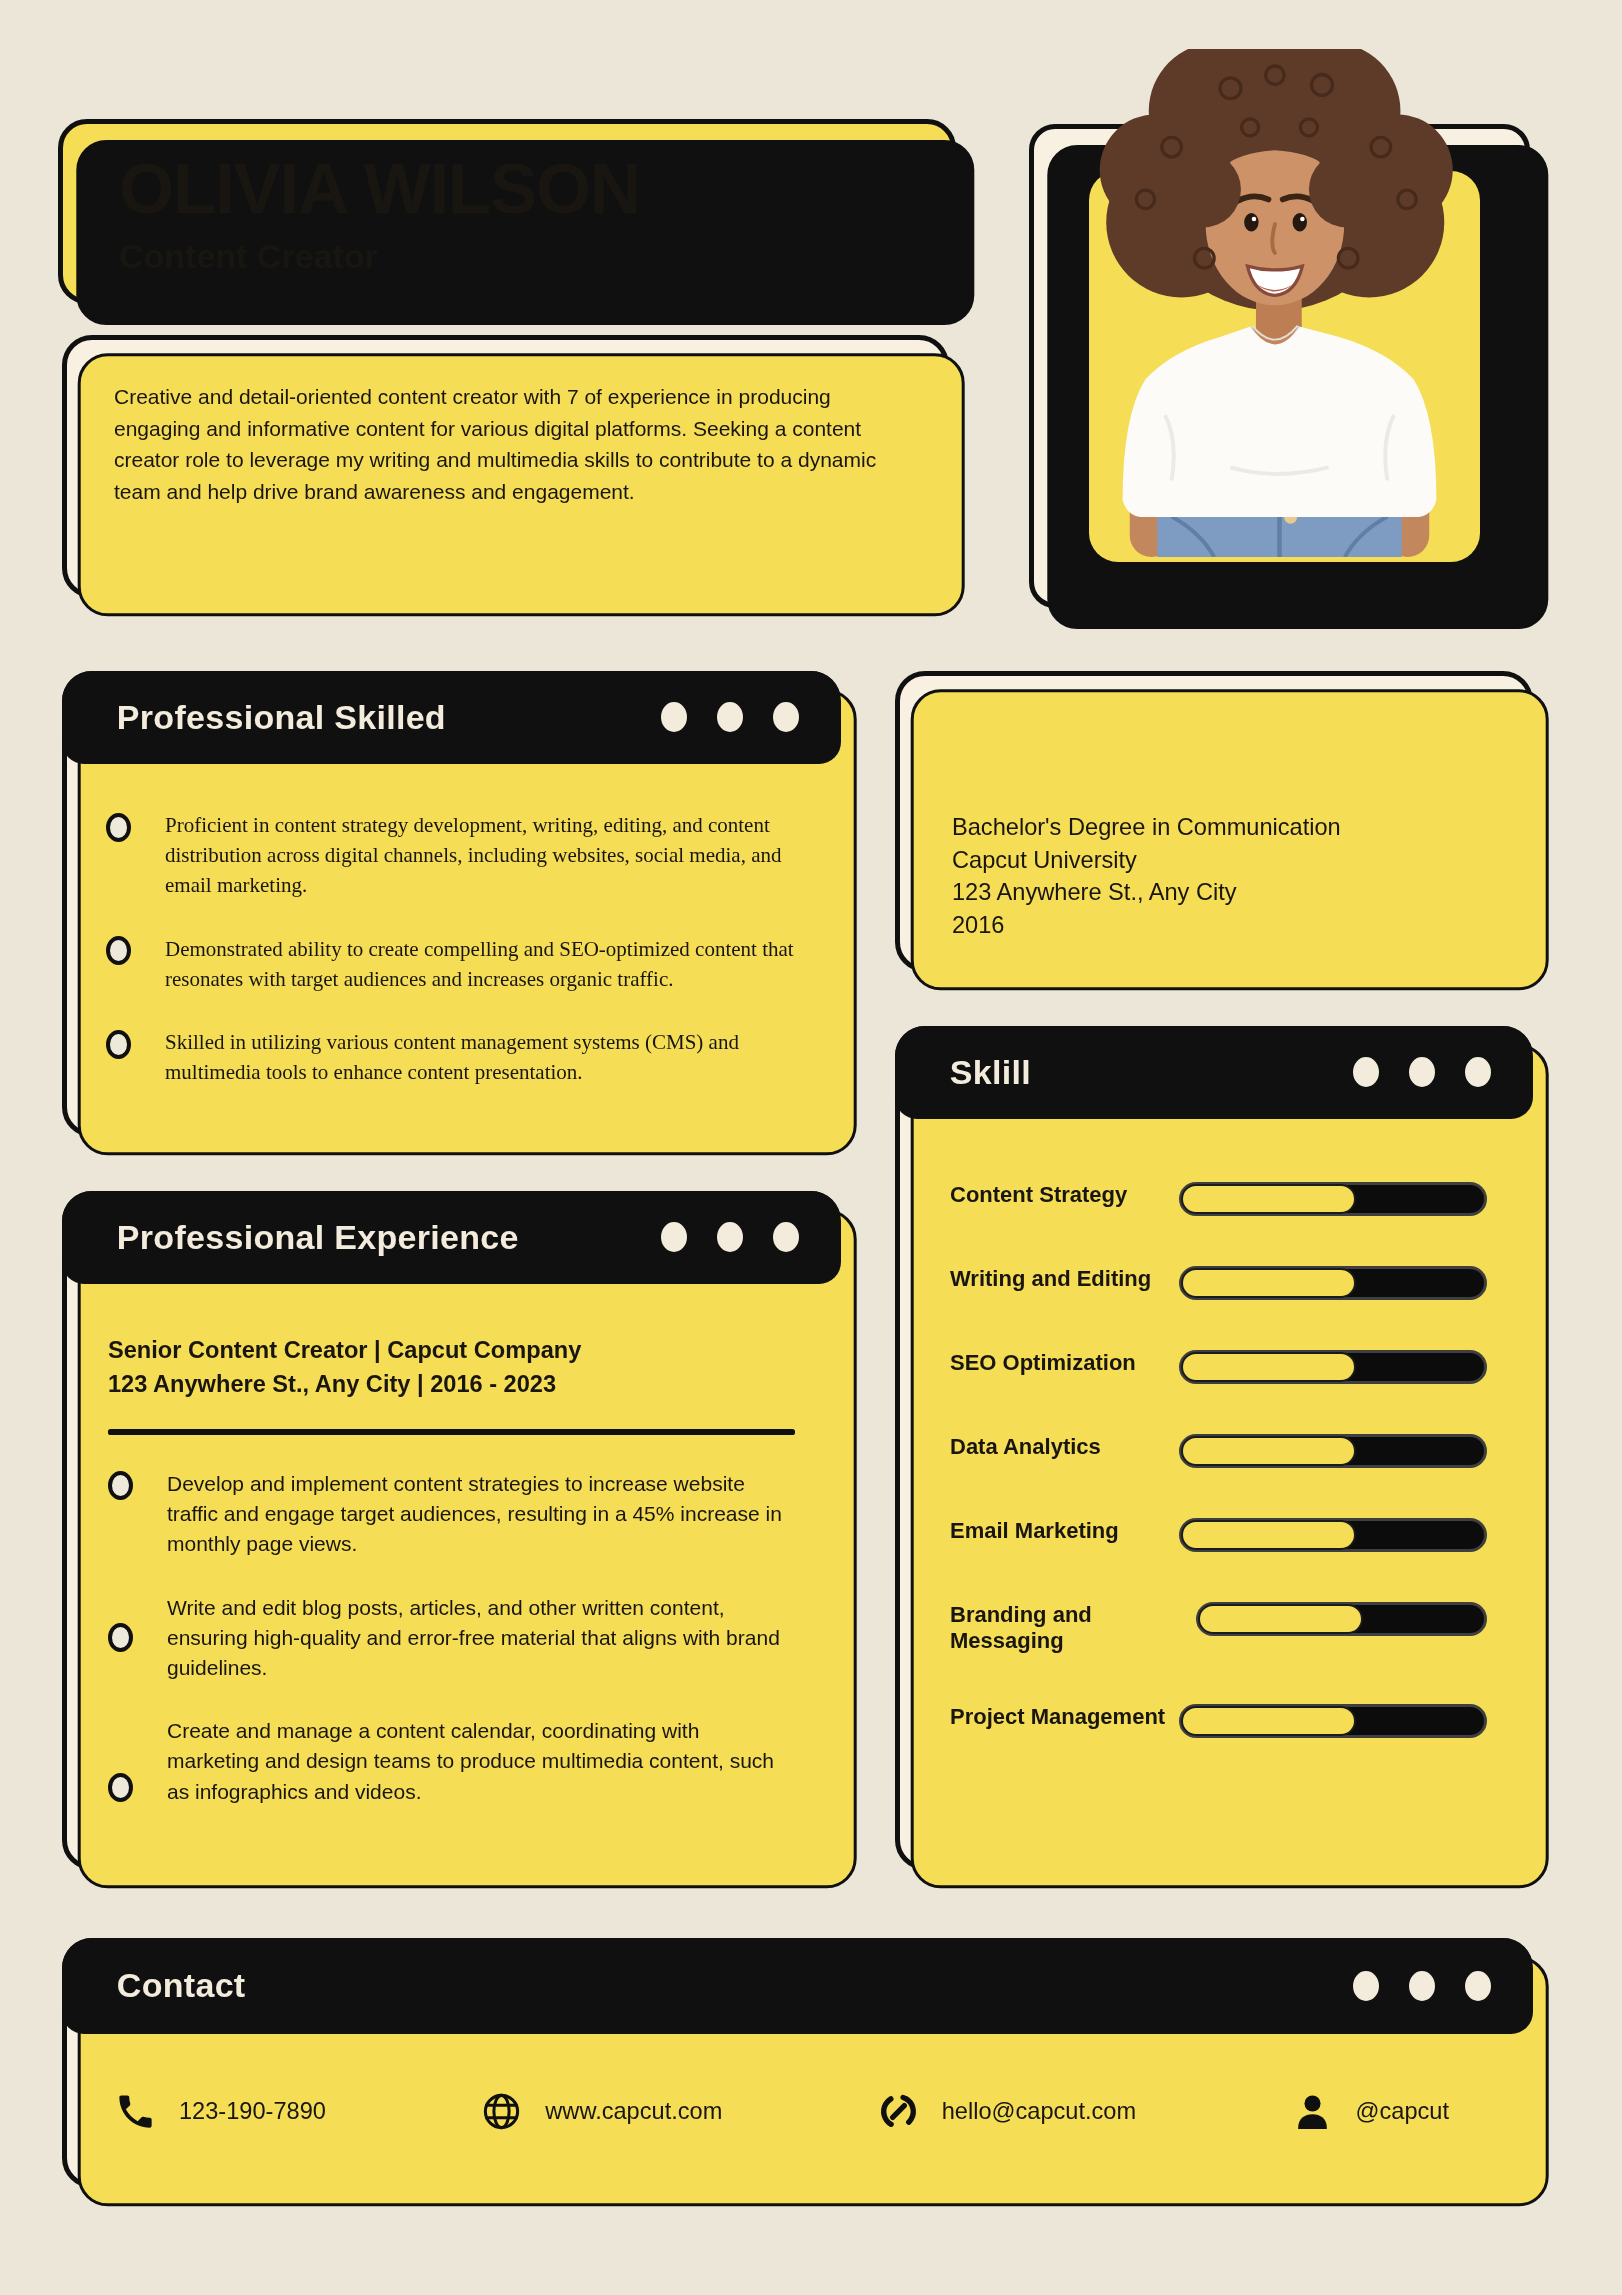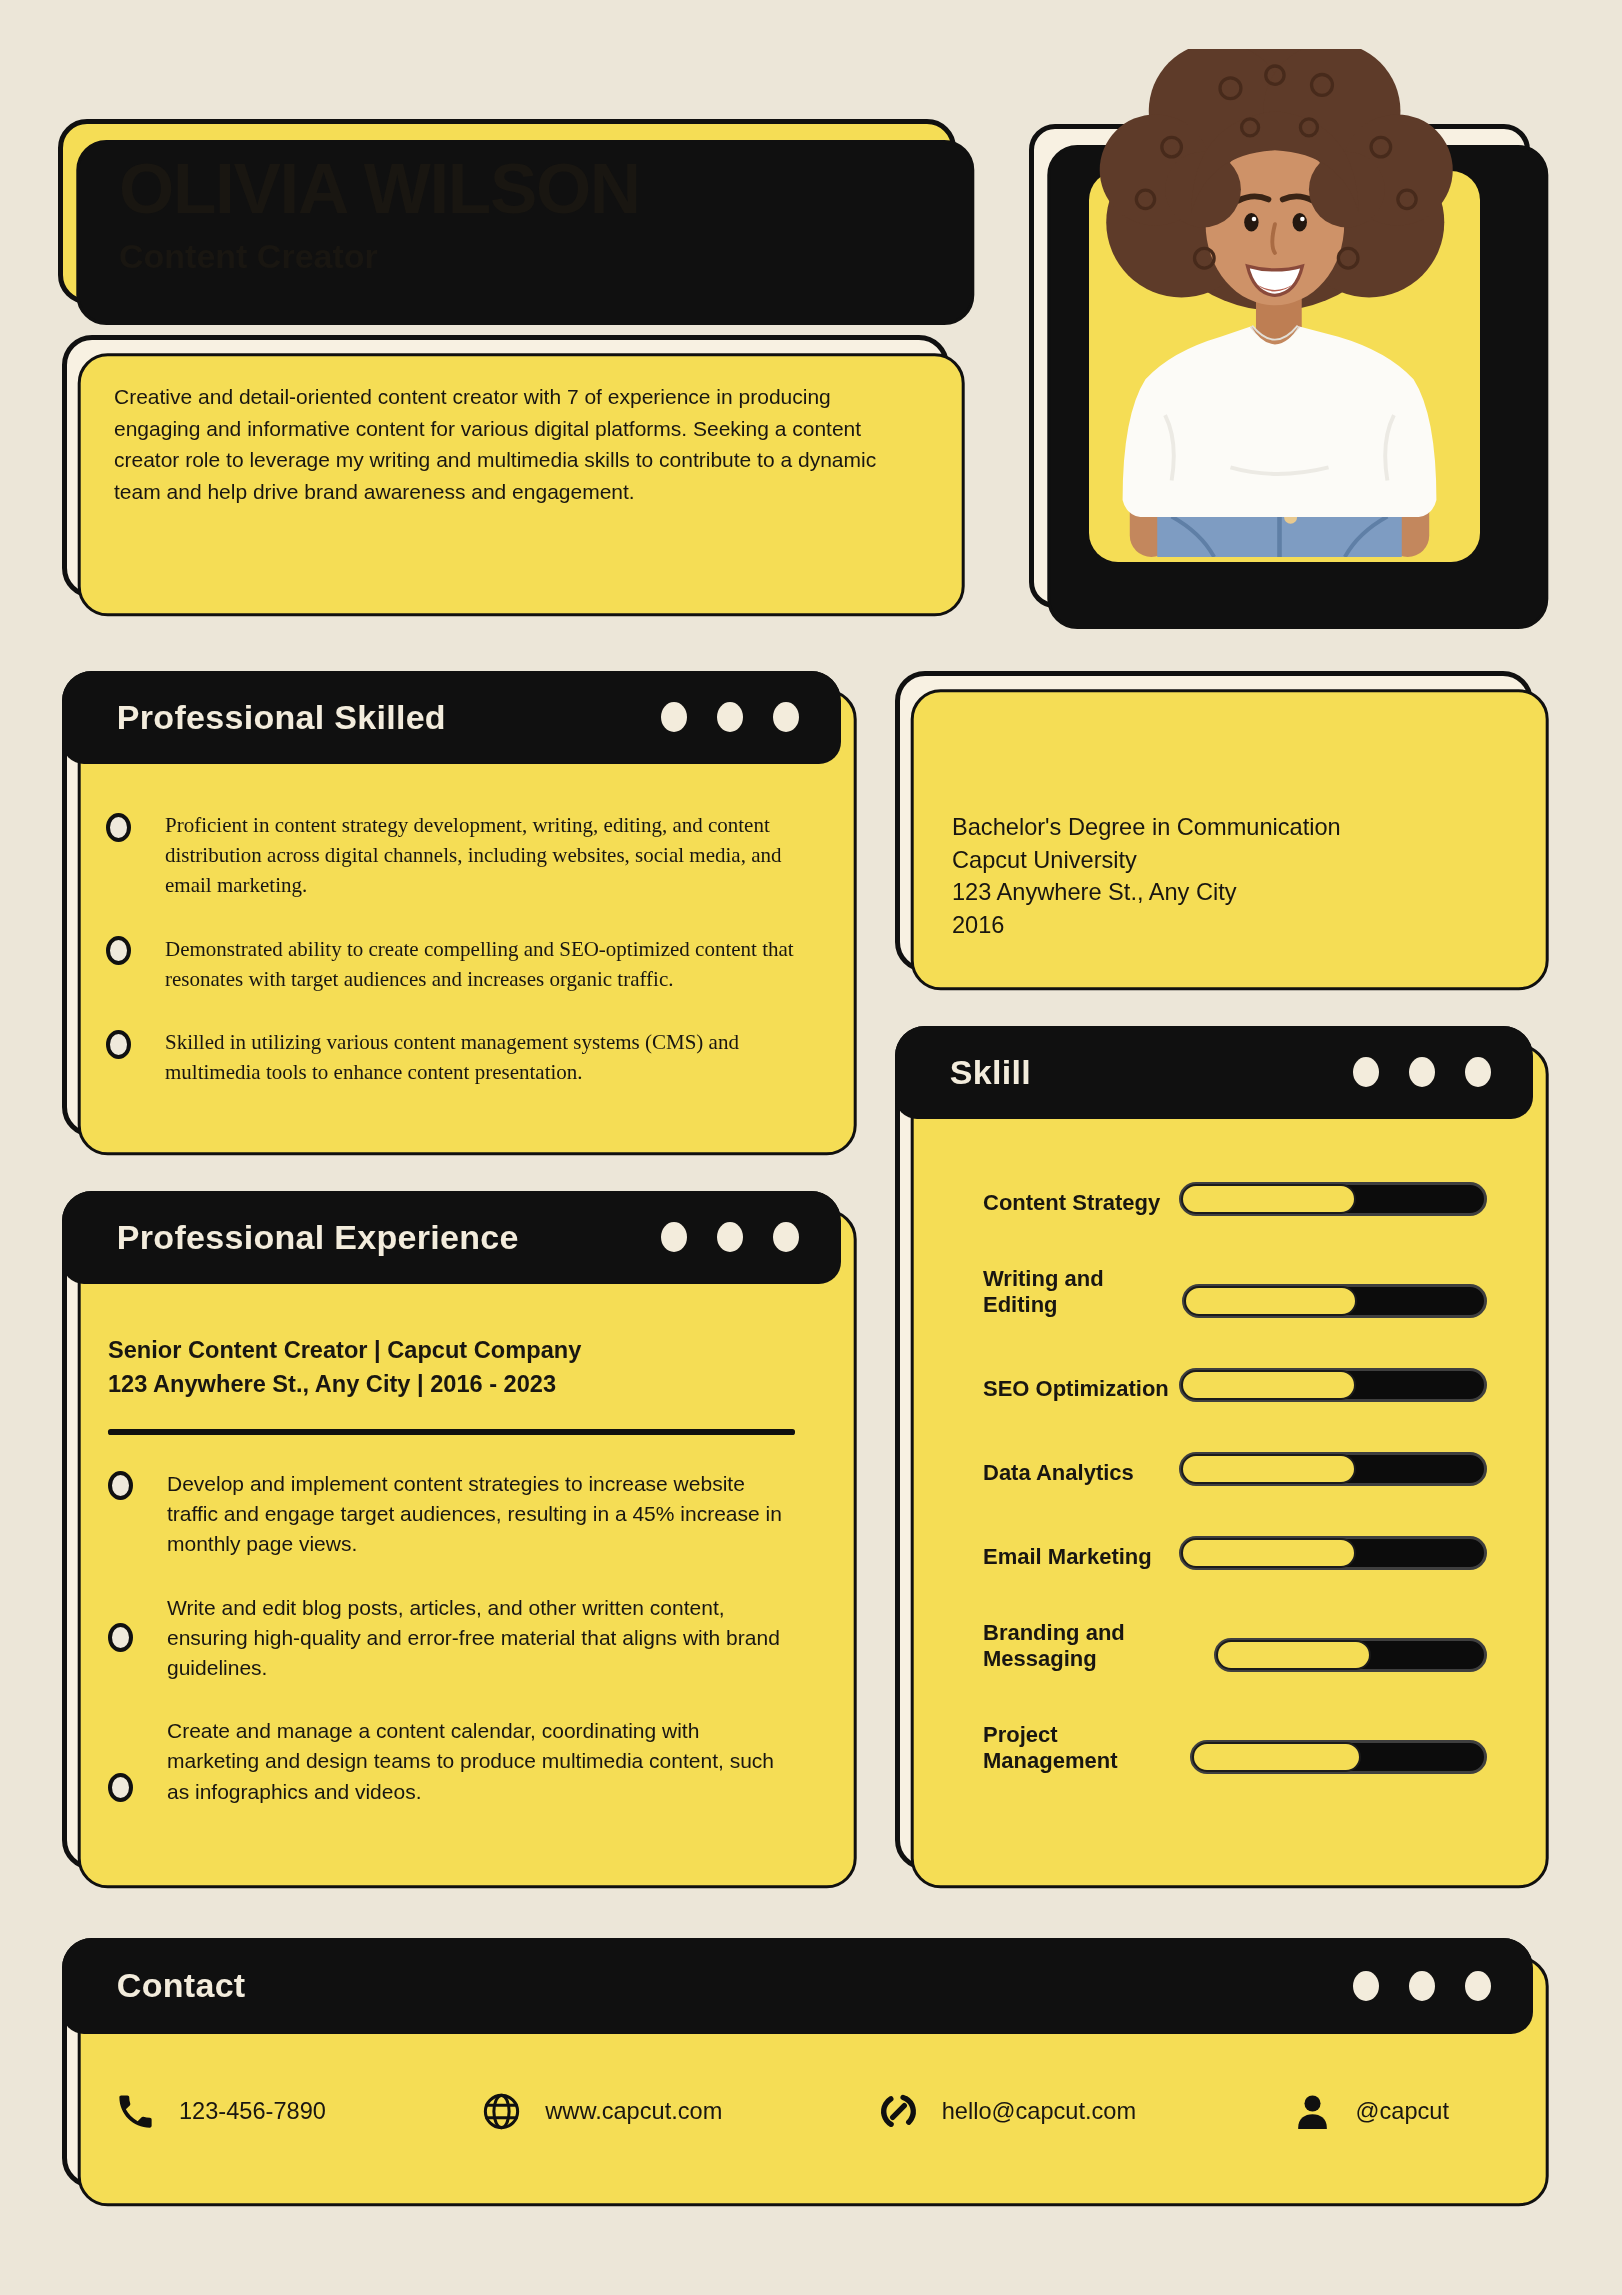--- a/index.html
+++ b/index.html
@@ -134,21 +134,21 @@
   .edu-card{left:895px;top:671px;width:638px;height:301px;}
   .edu-body{position:absolute;top:93px;left:0;right:0;padding:42px 39px 0 52px;}
   .edu-line{font-size:23.6px;line-height:1.38;}
 
   .skill-card{left:895px;top:1026px;width:638px;height:844px;}
   .skill-body{
     position:absolute;top:93px;left:0;right:0;
     padding:58px 41px 0 50px;
     display:flex;flex-direction:column;gap:50px;
   }
-  .skill-row{display:flex;align-items:flex-end;justify-content:space-between;margin-left:33px;}
+  .skill-row{display:flex;align-items:flex-start;justify-content:space-between;}
   .skill-label{font-size:22px;font-weight:700;}
   .bar{
     position:relative;
     width:308px;height:34px;
     background:#0C0C0C;
     border:3.3px solid #3F3F3F;
     border-radius:19.6px;
   }
   .bar-fill{
     position:absolute;
@@ -385,21 +385,21 @@
       <span class="dot"></span>
       <span class="dot"></span>
     </div>
   </div>
   <div class="contact-body">
 
     <div class="contact-item">
       <svg viewBox="0 0 24 24">
         <path fill="#101010" d="M6.62 10.79c1.44 2.83 3.76 5.14 6.59 6.59l2.2-2.2c.27-.27.67-.36 1.02-.24 1.12.37 2.33.57 3.57.57.55 0 1 .45 1 1V20c0 .55-.45 1-1 1-9.39 0-17-7.61-17-17 0-.55.45-1 1-1h3.5c.55 0 1 .45 1 1 0 1.25.2 2.45.57 3.57.11.35.03.74-.25 1.02l-2.2 2.2z"></path>
       </svg>
-      <span class="contact-text">123-456-7890</span>
+      <span class="contact-text">123-190-7890</span>
     </div>
 
     <div class="contact-item">
       <svg viewBox="0 0 48 48">
         <g fill="none" stroke="#101010" stroke-width="3.4">
           <circle cx="24" cy="24" r="18"></circle>
           <ellipse cx="24" cy="24" rx="8.5" ry="18"></ellipse>
           <line x1="6" y1="17" x2="42" y2="17"></line>
           <line x1="6" y1="31" x2="42" y2="31"></line>
         </g>

